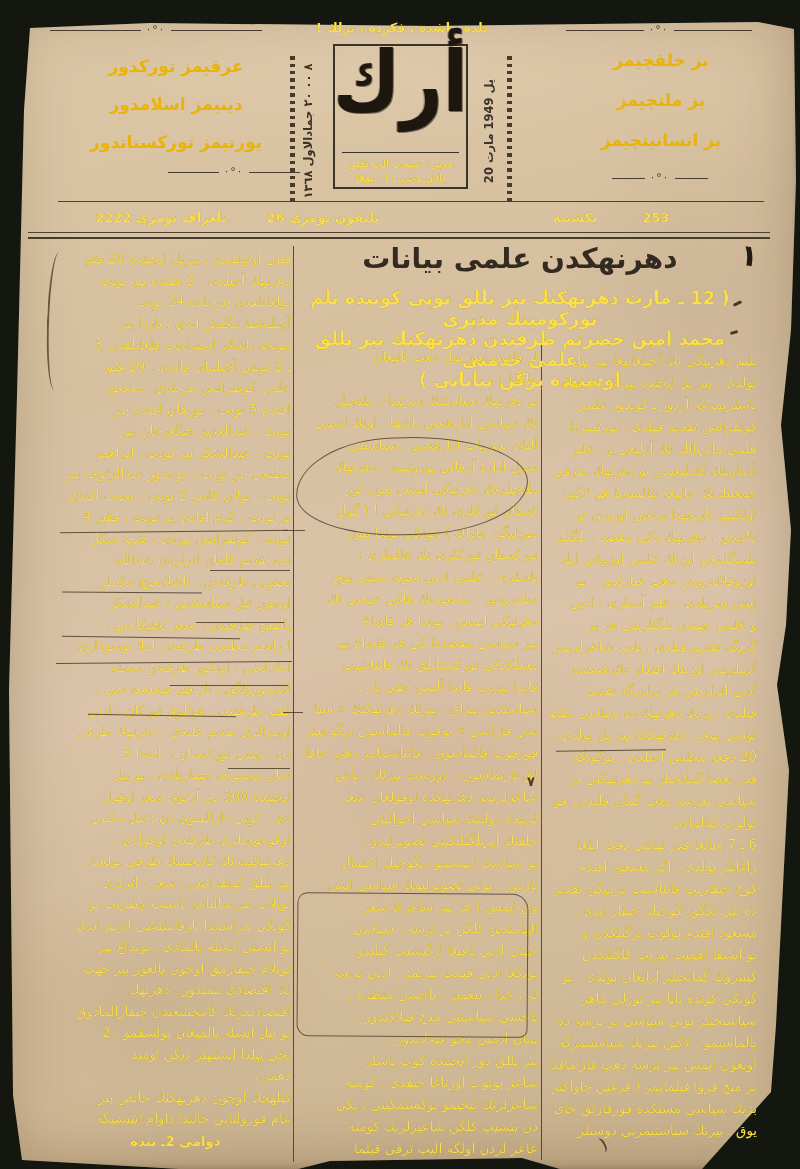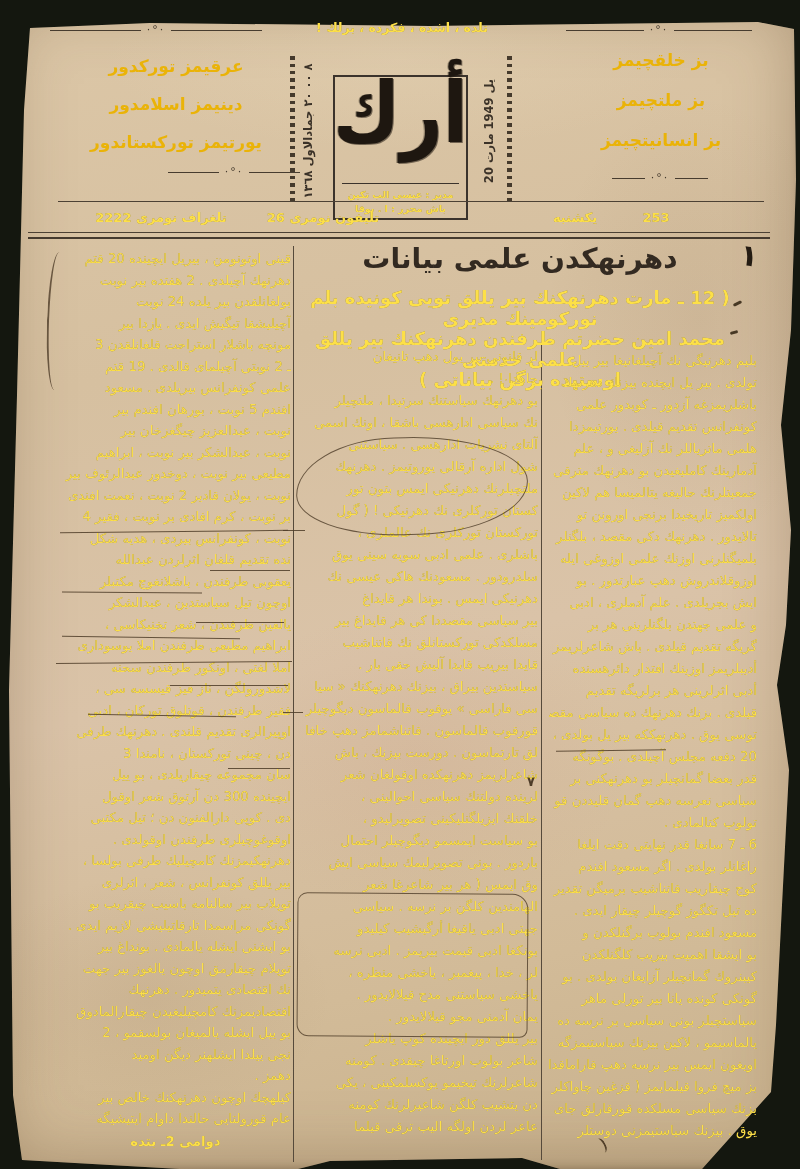--- a/index.html
+++ b/index.html
@@ -25,21 +25,21 @@
   .flourish .dots{font-size:11px;color:#473c2f;letter-spacing:2px;line-height:10px;}
   .fl-tl{top:24px;left:50px;width:212px;}
   .fl-tr{top:24px;left:566px;width:186px;}
   .fl-bl{top:166px;left:168px;width:132px;}
   .fl-br{top:172px;left:612px;width:96px;}
   .motto{font-weight:bold;font-size:17px;text-align:center;color:#eab308;}
   .motto-left{top:56px;left:66px;width:220px;}
   .motto-left div{height:38px;}
   .motto-right{top:50px;left:566px;width:190px;}
   .motto-right div{height:40px;}
-  .logo-box{top:75px;left:333px;width:131px;height:141px;border:2px solid #3b332c;}
+  .logo-box{top:44px;left:333px;width:131px;height:141px;border:2px solid #3b332c;}
   .logo{position:absolute;top:-4px;left:0;right:0;text-align:center;font-size:70px;font-weight:bold;
         color:#1e1710;transform:scale(1.05,1.2);transform-origin:center 55%;
         text-shadow:1px 1px 0 rgba(30,22,14,.55),-1px 0 0 rgba(30,22,14,.35);}
   .logo-rule{position:absolute;left:7px;right:7px;bottom:34px;border-top:1.4px solid #3b332c;}
   .boxline{position:absolute;left:4px;right:4px;text-align:center;font-size:9.5px;font-weight:bold;}
   .mgr{bottom:18px;} .edt{bottom:4px;}
   .vdate{width:140px;text-align:center;font-size:11.5px;font-weight:bold;transform:rotate(-90deg);color:#3b3228;}
   .vd-left{top:124px;left:238px;} .vd-right{top:124px;left:419px;}
   .orn{top:56px;width:5px;height:146px;
        background:repeating-linear-gradient(to bottom,#453a2c 0 3.5px,transparent 3.5px 7.5px);}
@@ -221,20 +221,21 @@
   <div class="abs ink col col-mid">
 
   <div class="tl">لر قانونی بیر یول دهپ تانیغان</div>
       <div class="tl">جاهدا ! .</div>
       <div class="tl">بو دهرنهك سیاستنك سرتیدا ، ملتچیلر</div>
       <div class="tl">نك سیاسی ادارهسی باشقا ، اونك اسمی</div>
       <div class="tl">آلتای نشریات ادارهسی . سیاستنی</div>
       <div class="tl">شول اداره آرقالی یوروتیمز . دهرنهك</div>
       <div class="tl">ملتچیلرنك دهرنیكی ایمس بتون تور</div>
       <div class="tl">كستان توركلری نك دهرنیكی ! ( گول</div>
+      <div class="tl">مورلیگن چاواك ) چونكی بوندا بتون</div>
       <div class="tl">توركستان توركلری نك عالملری ،</div>
       <div class="tl">باشلری . علمی ادبی سویه سینی یوق</div>
       <div class="tl">سلدرودور . مسعودنك هاكی عیسی نك</div>
       <div class="tl">دهرنیكی ایمس . بوندا هر قایداغ</div>
       <div class="tl">بیر سیاسی مقصددا كی هر قایداغ بیر</div>
       <div class="tl">مسلكدكی توركستانلق نك قاتناشیب</div>
       <div class="tl">قایدا بیریب قایدا آلیش حقی بار .</div>
       <div class="tl">سیاستدین بیراق ، بیزنك دهرنهكنك « سیا</div>
       <div class="tl">سی فاراسی » یوقوب قالماسون دیگوچیلر</div>
       <div class="tl">قورقوب قالماسون . قاتناشمامز دهپ خافا</div>

